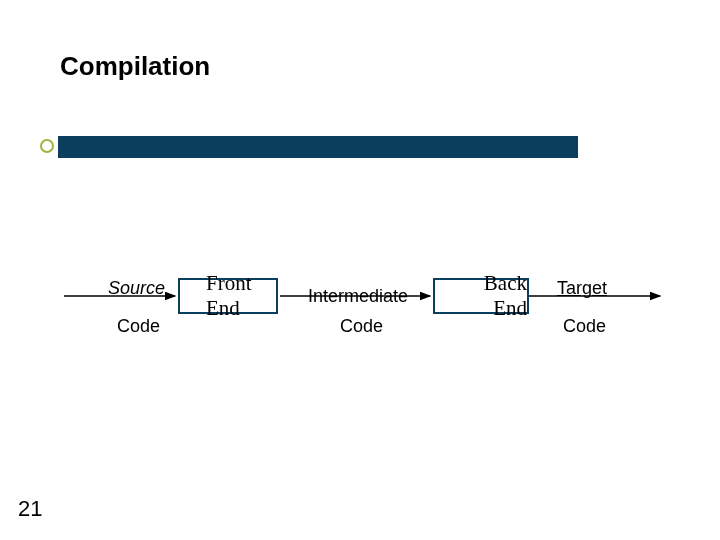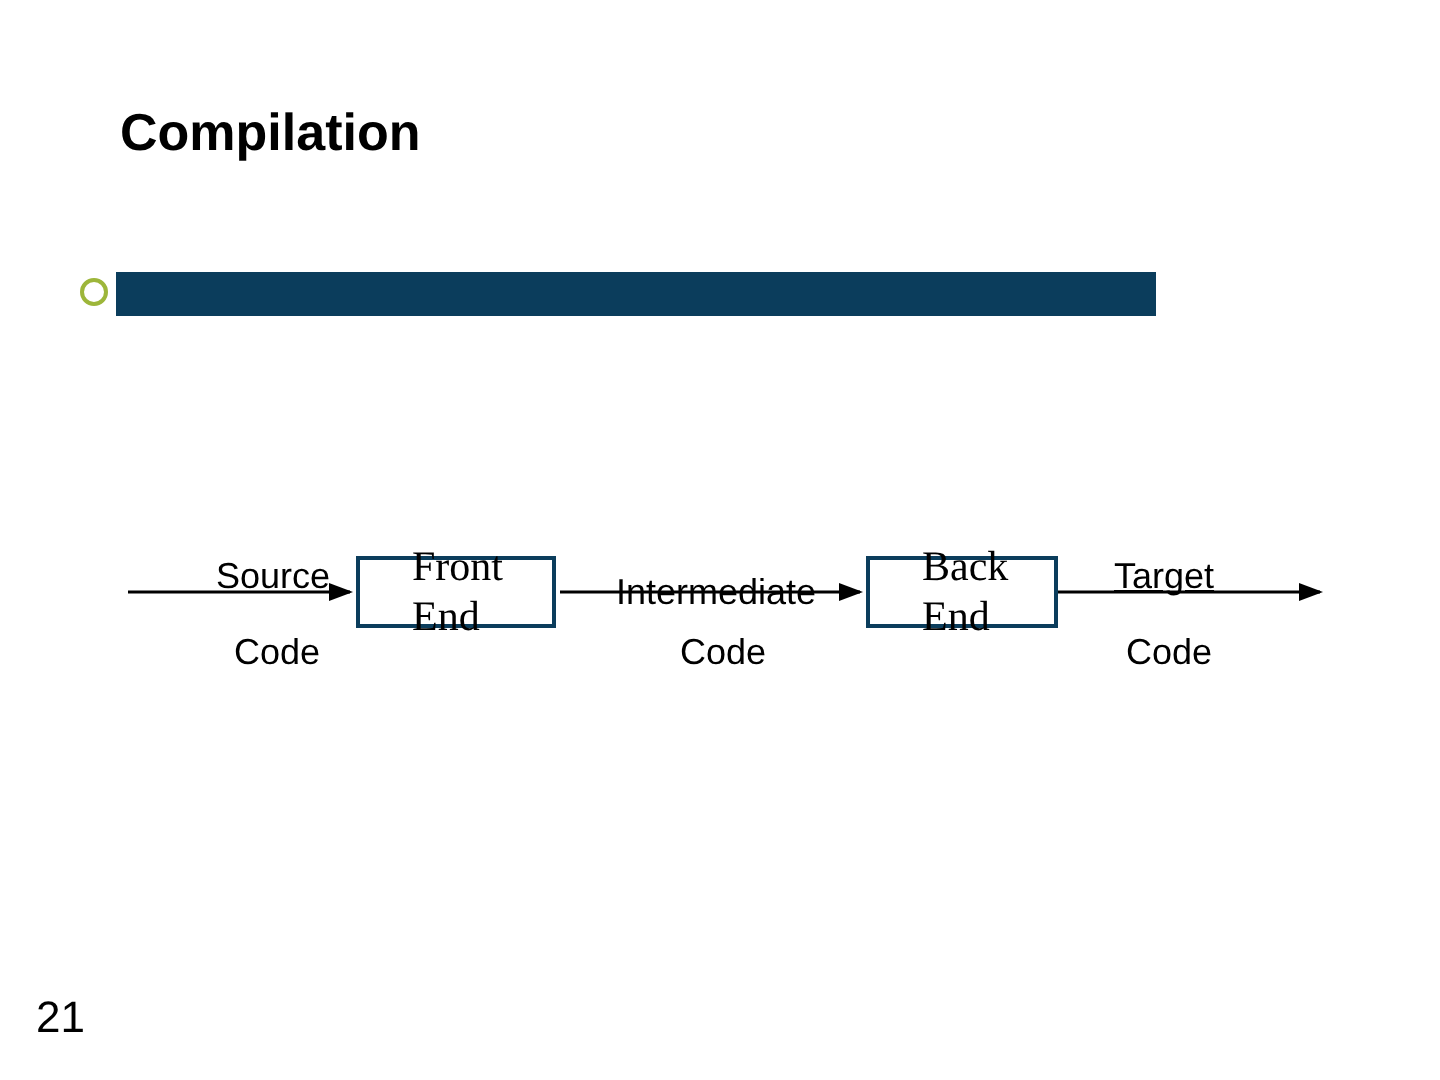--- a/index.html
+++ b/index.html
@@ -100,26 +100,26 @@
   <defs>
     <marker id="arrowhead" markerWidth="8" markerHeight="8" refX="7" refY="3" orient="auto">
       <path d="M0,0 L8,3 L0,6 Z" fill="#000"></path>
     </marker>
   </defs>
   <line x1="64" y1="296" x2="175" y2="296" stroke="#000" stroke-width="1.5" marker-end="url(#arrowhead)"></line>
   <line x1="280" y1="296" x2="430" y2="296" stroke="#000" stroke-width="1.5" marker-end="url(#arrowhead)"></line>
   <line x1="525" y1="296" x2="660" y2="296" stroke="#000" stroke-width="1.5" marker-end="url(#arrowhead)"></line>
 </svg>
 
-<div class="label" style="left:108px; top:278px;">Source</div>
+<div class="label" style="left:108px; top:278px;font-style:italic;">Source</div>
 <div class="label" style="left:117px; top:316px;">Code</div>
 
 <div class="stage-box" style="left:178px; top:278px; width:100px; height:36px;">Front End</div>
 
 <div class="label" style="left:308px; top:286px;">Intermediate</div>
 <div class="label" style="left:340px; top:316px;">Code</div>
 
-<div class="stage-box" style="left:433px; top:278px; width:96px; height:36px;">Back End</div>
+<div class="stage-box" style="left:433px; top:278px; width:96px; height:36px;text-align:right;">Back End</div>
 
 <div class="label" style="left:557px; top:278px;text-decoration:underline;">Target</div>
 <div class="label" style="left:563px; top:316px;">Code</div>
 
 <div class="page-number">21</div>
 
 </body></html>

